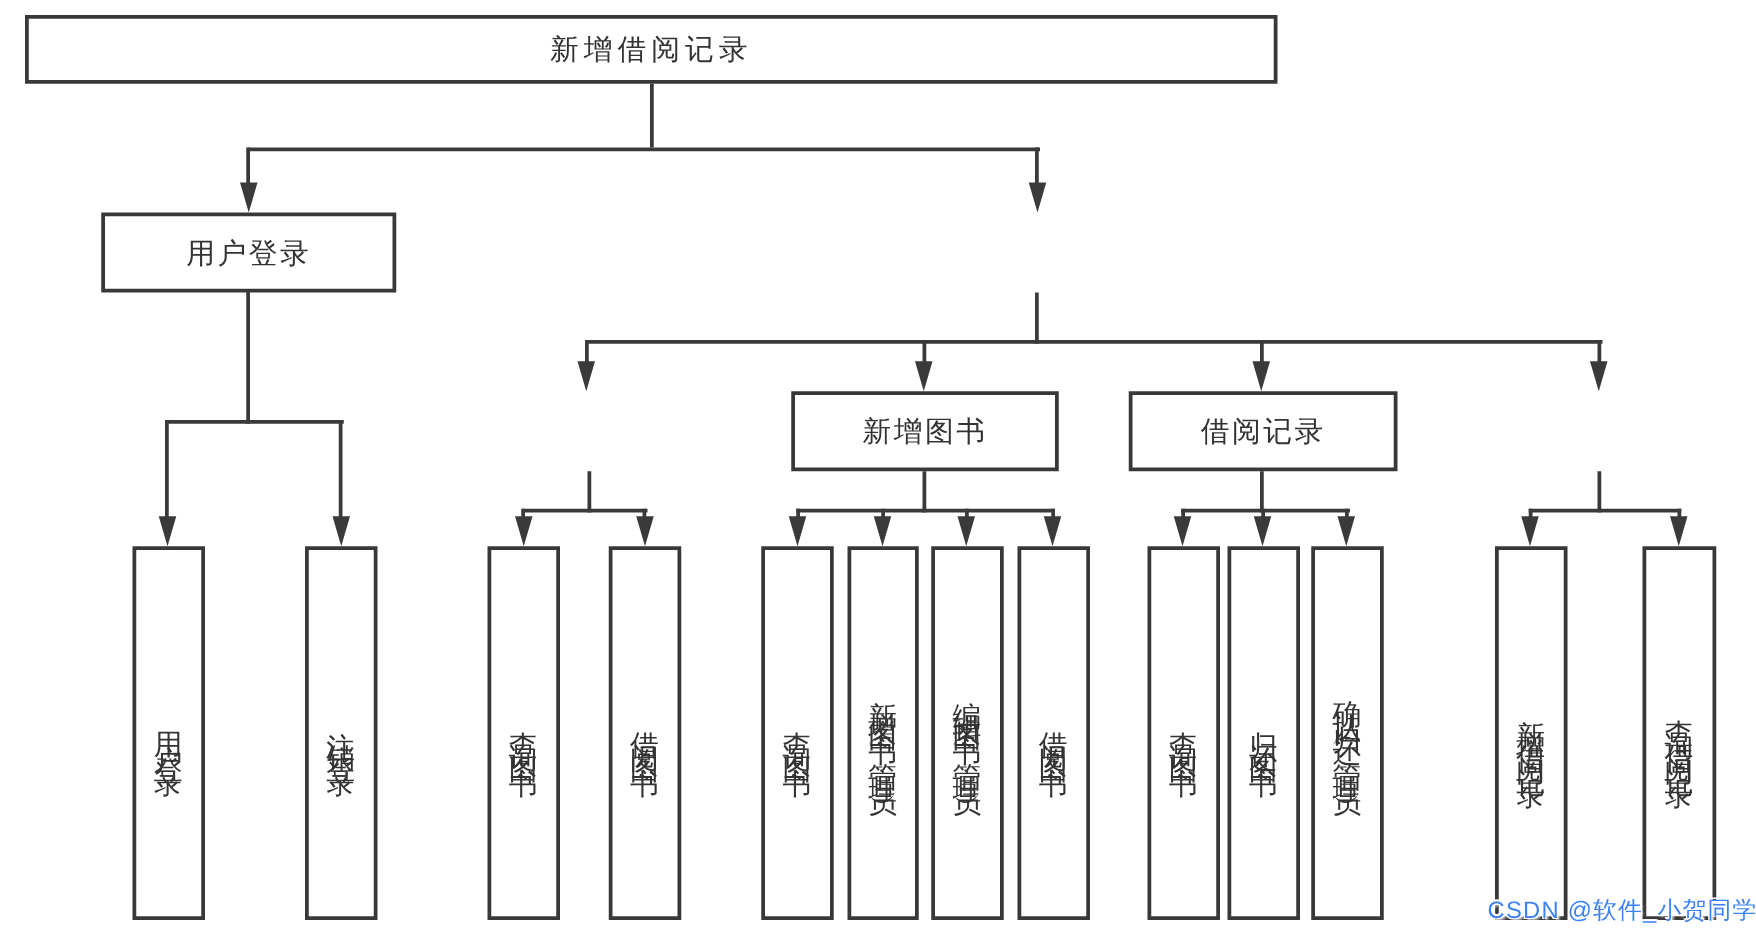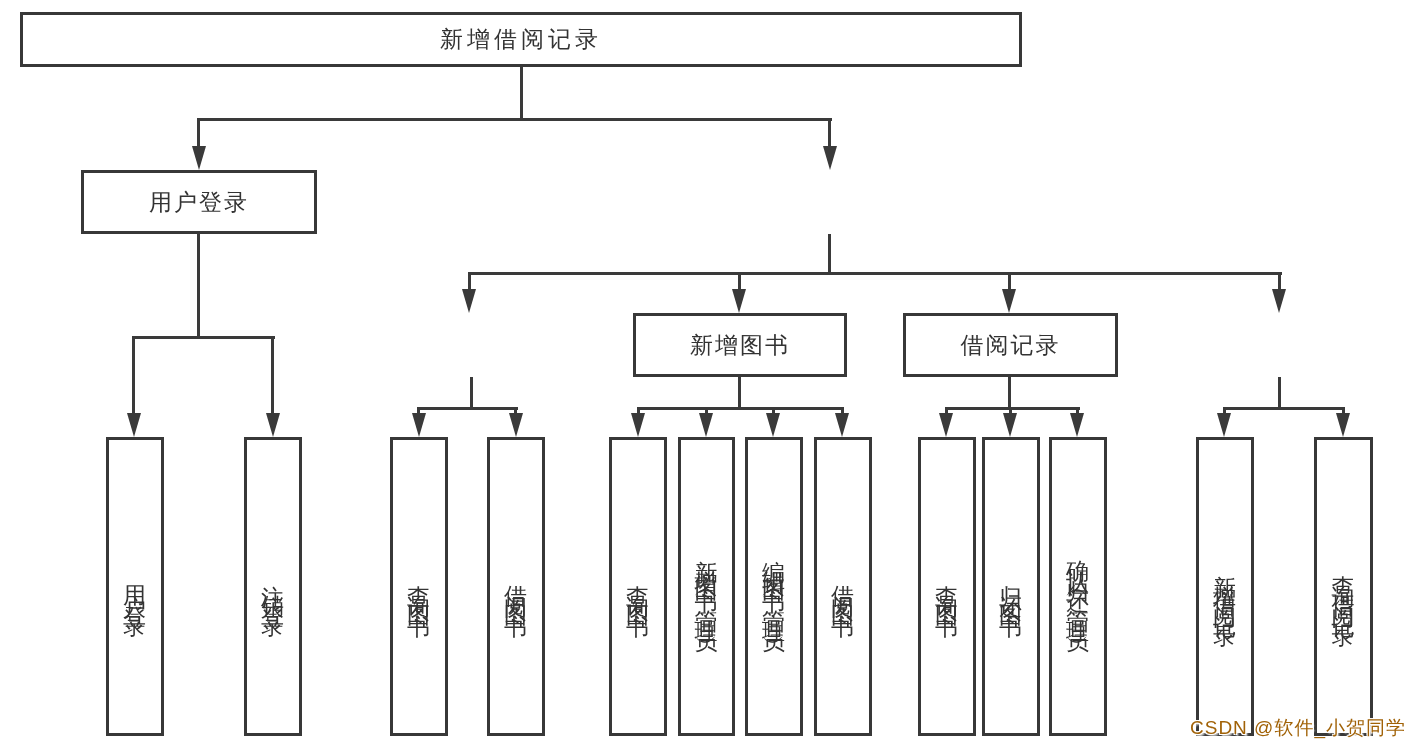--- a/index.html
+++ b/index.html
@@ -21,21 +21,21 @@
   }
   .hl{position:absolute;height:3px;background:#3a3a3a;}
   .vl{position:absolute;width:3px;background:#3a3a3a;}
   .ar{
     position:absolute;width:0;height:0;
     border-left:7px solid transparent;border-right:7px solid transparent;
     border-top:24px solid #3a3a3a;
   }
   .watermark{
     position:absolute;left:1190px;top:715px;z-index:10;
-    font-size:19px;letter-spacing:1px;color:#a16207;white-space:nowrap;
+    font-size:19px;letter-spacing:1px;color:#3b82f6;white-space:nowrap;
     text-shadow:1px 1px 0 #ffffff,-1px -1px 0 #ffffff,1px -1px 0 #ffffff,-1px 1px 0 #ffffff,2px 2px 2px #ffffff;
   }
 </style>
 </head>
 <body>
 
 <div id="canvas">
 
   <div class="box hbox rootbox" style="left:20px;top:12px;width:1002px;height:55px">新增借阅记录</div>
 

